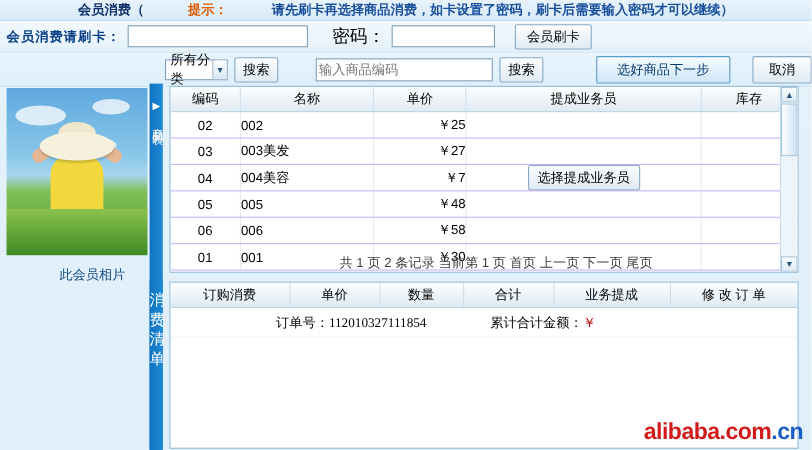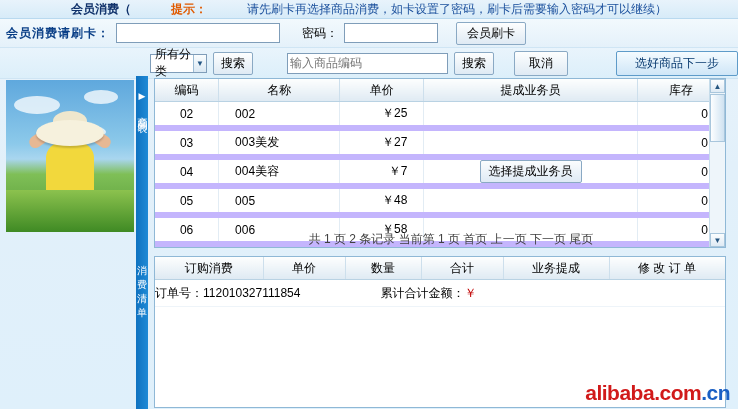--- a/index.html
+++ b/index.html
@@ -21,39 +21,39 @@
   .titlebar{
     height:18px;
     background:linear-gradient(to bottom,#e8f3fb,#d7ebf8);
     border-bottom:1px solid #b9d9ef;
     display:flex;align-items:center;justify-content:center;
     font-size:12px;font-weight:bold;color:#10326b;
     white-space:nowrap;
     gap:40px;
   }
   .titlebar .warn{color:#e05a00;font-weight:bold;}
-  .titlebar .warn2{color:#1a4f9c;font-weight:normal;}
+  .titlebar .warn2{color:#1a4f9c;font-weight:bold;}
   
   .row-card{
     height:28px;display:flex;align-items:center;
     padding-left:6px;gap:6px;
     background:linear-gradient(to bottom,#f2f9fd,#e4f1fa);
     border-bottom:1px solid #cfe5f4;
   }
   .lbl-card{
     font-size:12px;font-weight:bold;color:#0a3f87;
     letter-spacing:1px;
   }
   .inp{
     border:1px solid #7f9db9;background:#fff;height:16px;
     font-size:12px;padding:1px 2px;outline:none;
   }
   .inp.card{width:158px;}
   .inp.pwd{width:88px;}
-  .lbl-pwd{font-size:12px;color:#000;margin-left:16px;}
+  .lbl-pwd{font-size:16px;color:#000;margin-left:16px;}
   .btn{
     border:1px solid #8aa9c4;
     background:linear-gradient(to bottom,#fdfefe,#dfeaf4);
     font-size:12px;
     padding:2px 8px;
     cursor:pointer;
     color:#000;
     border-radius:2px;
     white-space:nowrap;
   }
@@ -134,39 +134,39 @@
     background:linear-gradient(to right,#0f72c0,#1f8ad6);
     color:#fff;font-size:10px;line-height:12px;
     text-align:center;padding-top:14px;box-sizing:border-box;
     cursor:pointer;
   }
   .sidebar-tab .arrow{font-size:9px;display:block;margin-bottom:6px;}
   .sidebar-tab .vtxt{writing-mode:vertical-rl;text-orientation:upright;letter-spacing:2px;margin:0 auto;}
   .sidebar-tab2{
     position:absolute;left:136px;top:178px;width:12px;height:155px;
     background:linear-gradient(to right,#0f72c0,#1f8ad6);
-    color:#fff;font-size:10px;text-align:center;padding-top:10px;box-sizing:border-box;
+    color:#fff;font-size:14px;text-align:center;padding-top:10px;box-sizing:border-box;
     cursor:pointer;
   }
   .rightcol{flex:1;position:relative;}
   
   .grid-wrap{
     position:absolute;left:6px;top:2px;width:570px;height:168px;
     background:#fff;border:1px solid #8fb8d6;
     overflow:hidden;
   }
   table.grid{border-collapse:collapse;width:100%;font-size:12px;table-layout:fixed;}
   table.grid th{
     background:linear-gradient(to bottom,#fdfefe,#dfeaf3);
     border-right:1px solid #cddfec;border-bottom:1px solid #b9d2e3;
     font-weight:normal;color:#000;height:20px;font-size:12px;
   }
   table.grid td{
-    border-right:1px solid #e2ecf4;border-bottom:6px solid #c4b5fd;
-    height:23px;font-size:12px;padding:0 16px;color:#000;
+    border-right:1px solid #e2ecf4;border-bottom:1px solid #c4b5fd;
+    height:23px;font-size:12px;padding:0 0;color:#000;
   }
   td.code{text-align:center;}
   td.name{text-align:left;padding-left:10px;}
   td.price{color:#c00000;text-align:right;padding-left:6px;font-size:12px;}
   td.stock{text-align:right;color:#0033cc;padding-right:8px;}
   td.agent{text-align:center;}
   .btn.agent{
     padding:2px 8px;font-size:12px;
     background:linear-gradient(to bottom,#fbfdfe,#dfeaf4);
     border:1px solid #8aa9c4;
@@ -197,22 +197,23 @@
     background:#fff;border:1px solid #8fb8d6;overflow:hidden;
   }
   table.order{border-collapse:collapse;width:100%;font-size:12px;table-layout:fixed;}
   table.order th{
     background:linear-gradient(to bottom,#fdfefe,#dfeaf3);
     border-right:1px solid #cddfec;border-bottom:1px solid #b9d2e3;
     font-weight:normal;height:20px;font-size:12px;
   }
   .order-info{
     display:flex;align-items:center;height:26px;
-    font-size:12px;gap:80px;color:#000;
+    font-size:12px;padding-left:96px;gap:58px;color:#000;
     border-bottom:1px solid #eef4f9;
+    font-family:Liberation Serif, serif;
   }
   .order-info .amt{color:#c00000;}
   
   .watermark{
     position:absolute;right:8px;bottom:4px;
     font-size:21px;font-weight:bold;
     font-family:"Liberation Sans","DejaVu Sans",sans-serif;
     color:#d11a1a;letter-spacing:-0.5px;
   }
   .watermark .cn{color:#1a5fc4;}
@@ -237,38 +238,39 @@
   </div>
 
   <div class="row-search">
     <div class="sel">
       <span>所有分类</span>
       <span class="caret">▼</span>
     </div>
     <button class="btn sm">搜索</button>
     <input class="inp goods" type="text" placeholder="输入商品编码" style="">
     <button class="btn sm">搜索</button>
+    <button class="btn next">选好商品下一步</button>
     <button class="btn cancel">取消</button>
-    <button class="btn next">选好商品下一步</button>
   </div>
 
   <div class="main">
 
     <div class="leftcol">
       <div class="photo">
         <div class="cloud c1"></div>
         <div class="cloud c2"></div>
         <div class="cloud c3"></div>
         <div class="arml"></div>
         <div class="armr"></div>
         <div class="body"></div>
         <div class="hat2"></div>
         <div class="hat"></div>
         <div class="grass"></div>
       </div>
+      <div class="left-label">此会员相片</div>
       <div class="sidebar-tab">
         <span class="arrow">▶</span>
         <span class="vtxt">商品列表</span>
       </div>
       <div class="sidebar-tab2">
         <span class="vtxt">消费清单</span>
       </div>
     </div>
 
     <div class="rightcol">

